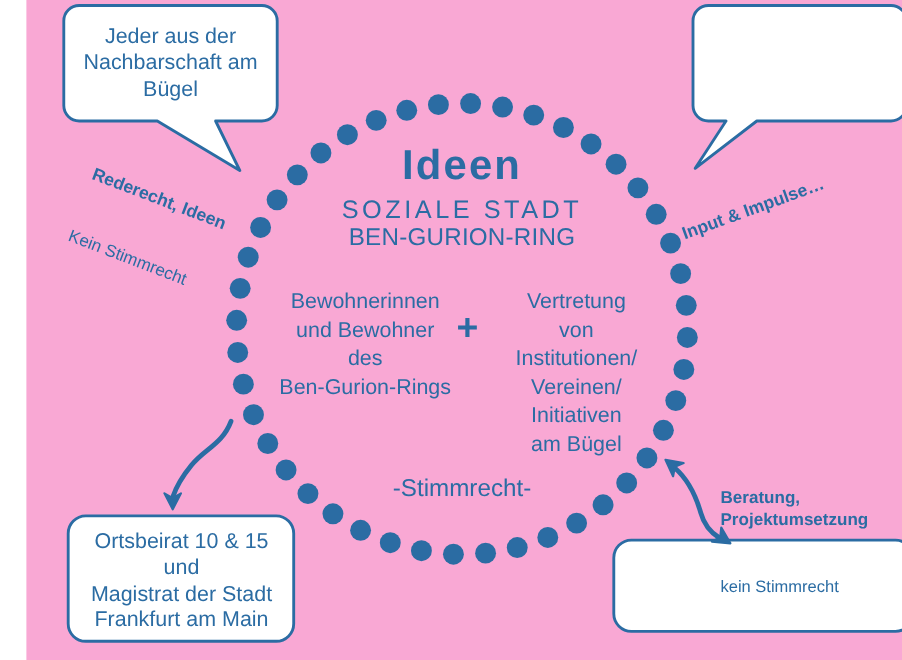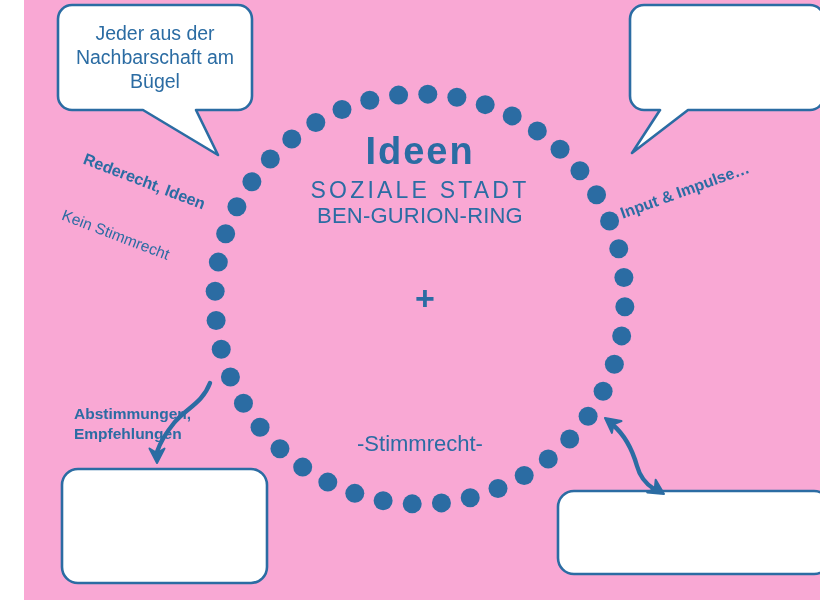--- a/index.html
+++ b/index.html
@@ -209,29 +209,44 @@
 
   <div class="rot-label" style="left:78px; top:112px; transform:rotate(21deg); transform-origin:left top;">
     <span class="b">Rederecht, Ideen</span>
     <span class="n">Kein Stimmrecht</span>
   </div>
 
   <div class="rot-label" style="left:580px; top:167px; transform:rotate(-20deg); transform-origin:left top;">
     <span class="b">Input &amp; Impulse…</span>
   </div>
 
-  <div class="flow-label" style="left:50px; top:362px; text-align:left;">
-    <span class="b">Abstimmungen,
-Empfehlungen</span>
+
+  <div class="flow-label" style="left:631px; top:401px; text-align:left;">
+    <span class="b">Beratung,
+Projektumsetzung</span>
+    <span class="n">kein Stimmrecht</span>
   </div>
-
 
   <div class="txt" id="title-main" style="left:246px; top:128px; width:300px;">Ideen</div>
   <div class="txt" id="title-sub1" style="left:246px; top:176px; width:300px;">SOZIALE STADT</div>
   <div class="txt" id="title-sub2" style="left:246px; top:203px; width:300px;">BEN-GURION-RING</div>
 
+  <div class="txt body-col" style="left:220px; top:262px; width:176px;">Bewohnerinnen
+und Bewohner
+des
+Ben-Gurion-Rings</div>
   <div id="plus-sign" style="left:391px; top:281px;">+</div>
+  <div class="txt body-col" style="left:424px; top:262px; width:152px;">Vertretung
+von
+Institutionen/
+Vereinen/
+Initiativen
+am Bügel</div>
 
   <div class="txt" id="stimmrecht" style="left:296px; top:431px; width:200px;">-Stimmrecht-</div>
 
+  <div class="txt box-text" style="left:44px; top:481px; width:194px;">Ortsbeirat 10 &amp; 15
+und
+Magistrat der Stadt
+Frankfurt am Main</div>
 
 
 </div>
 
 </body></html>

